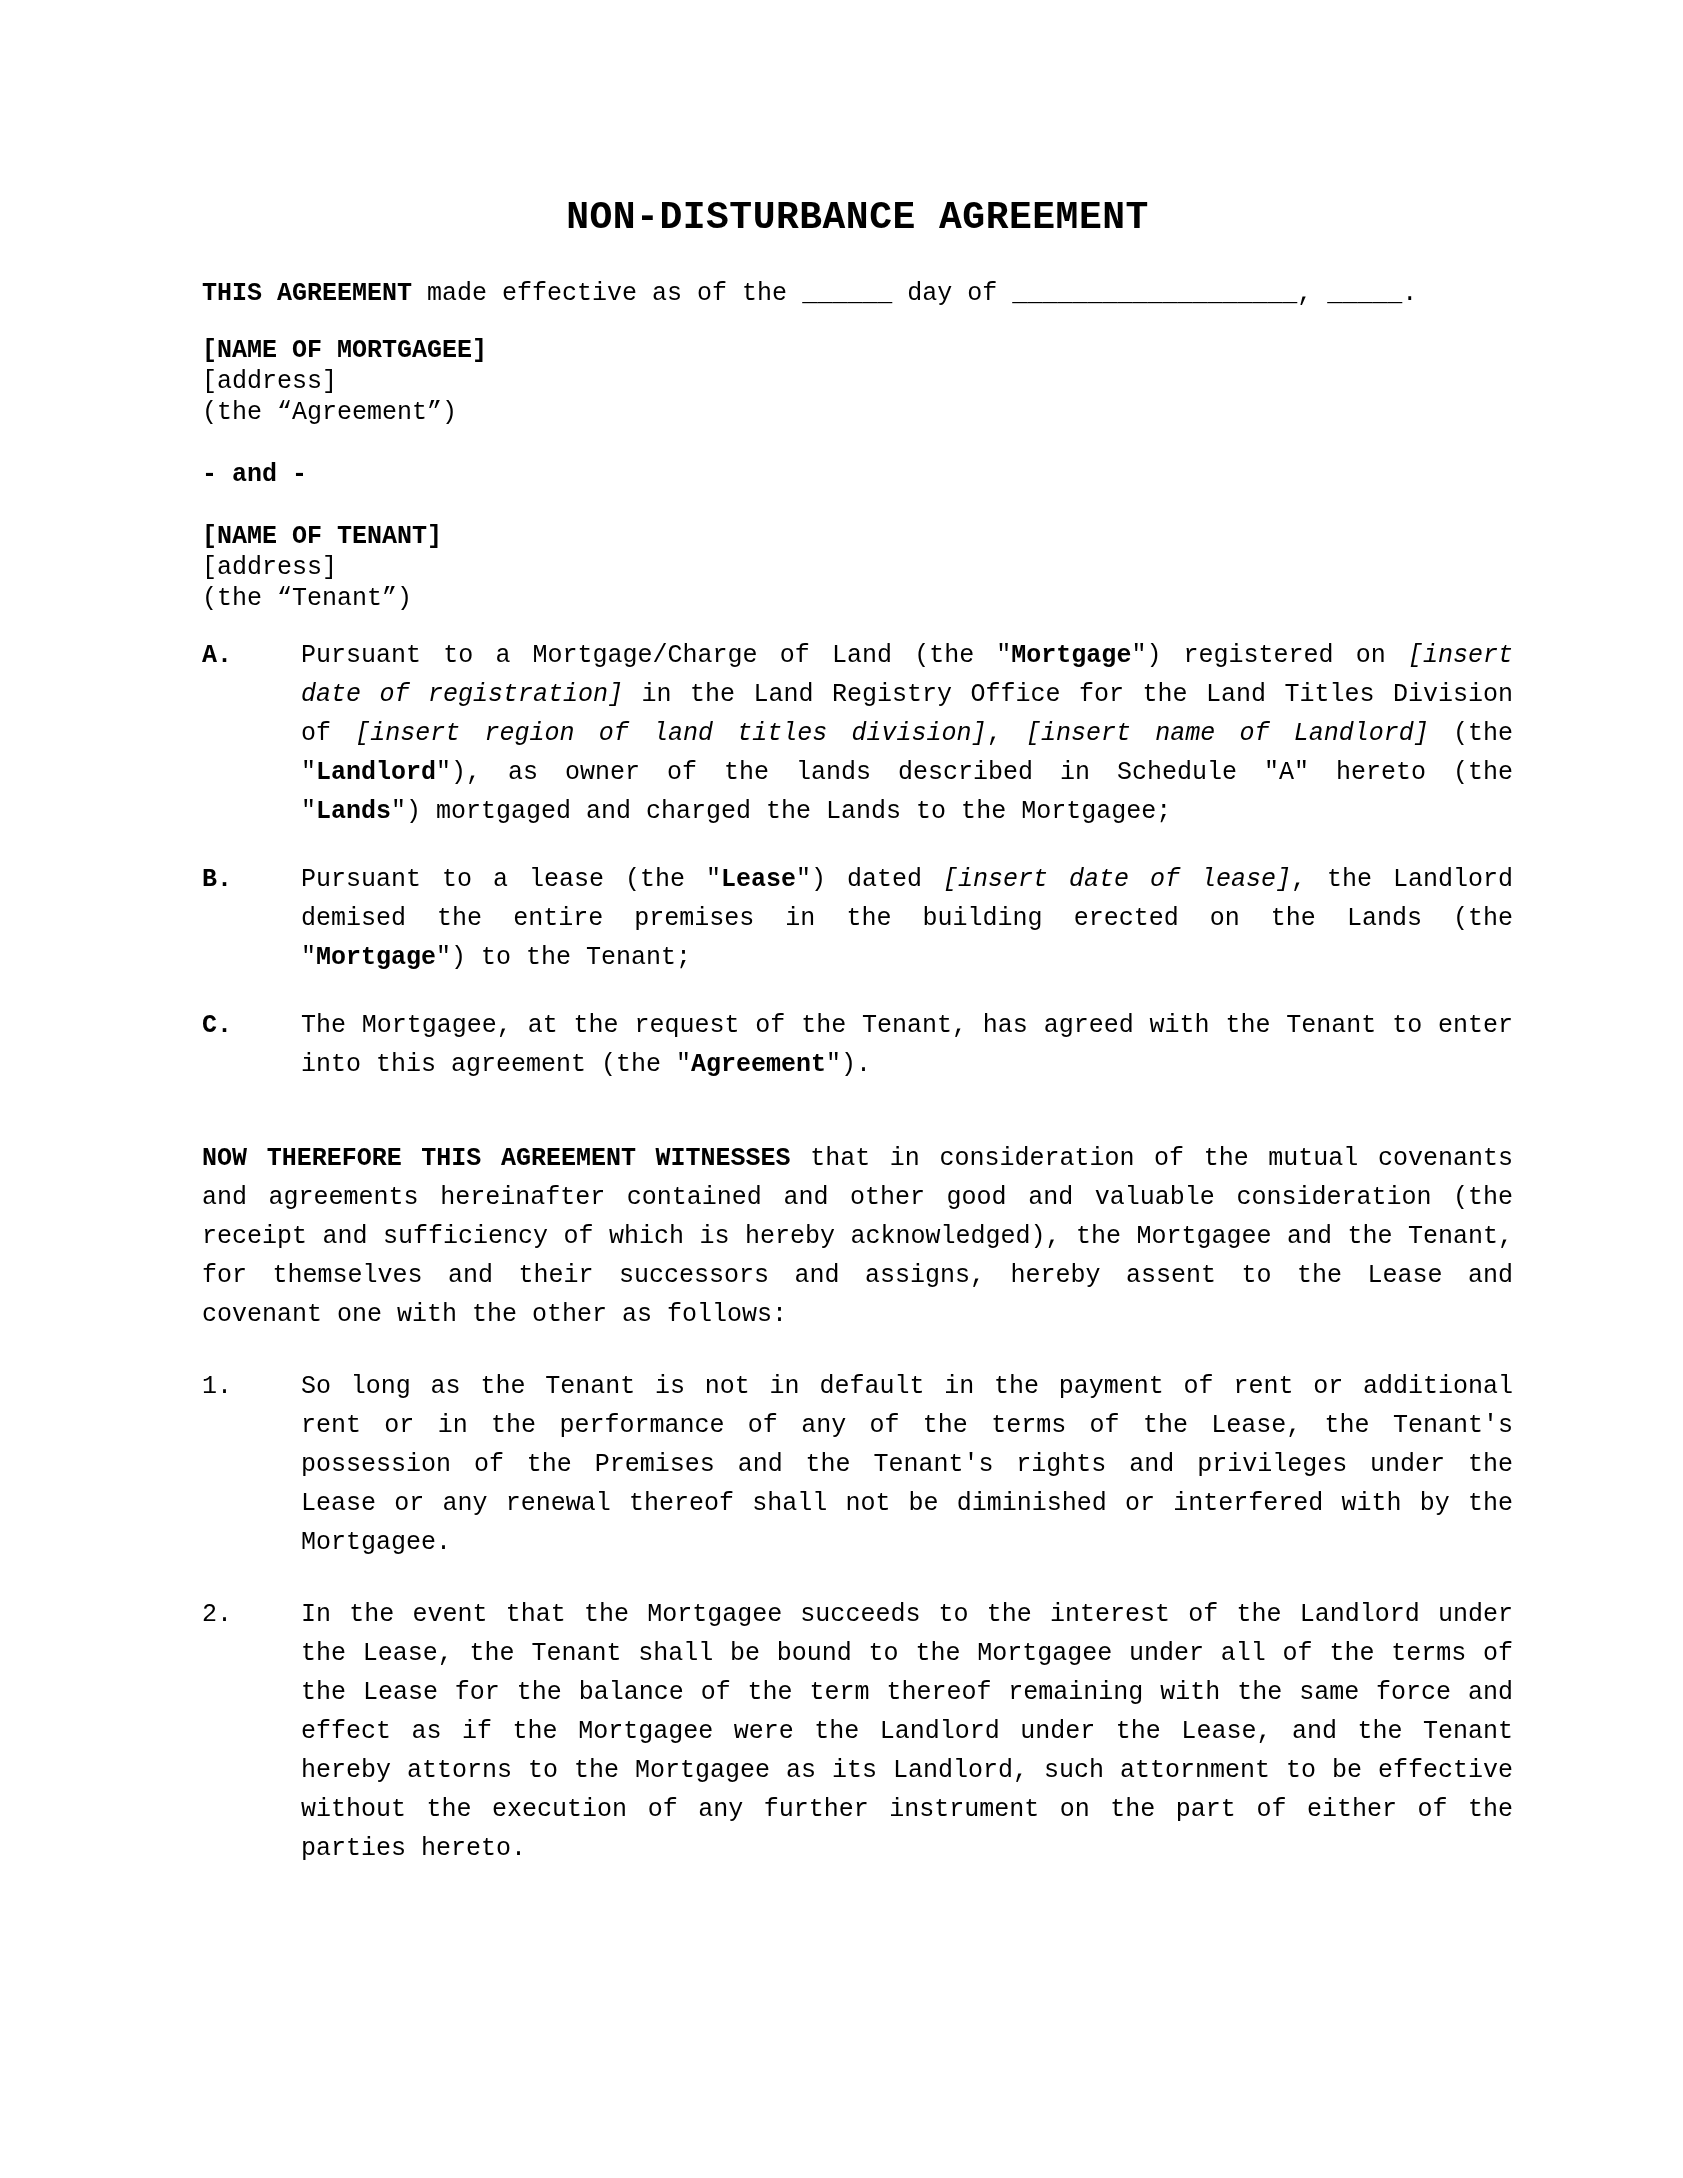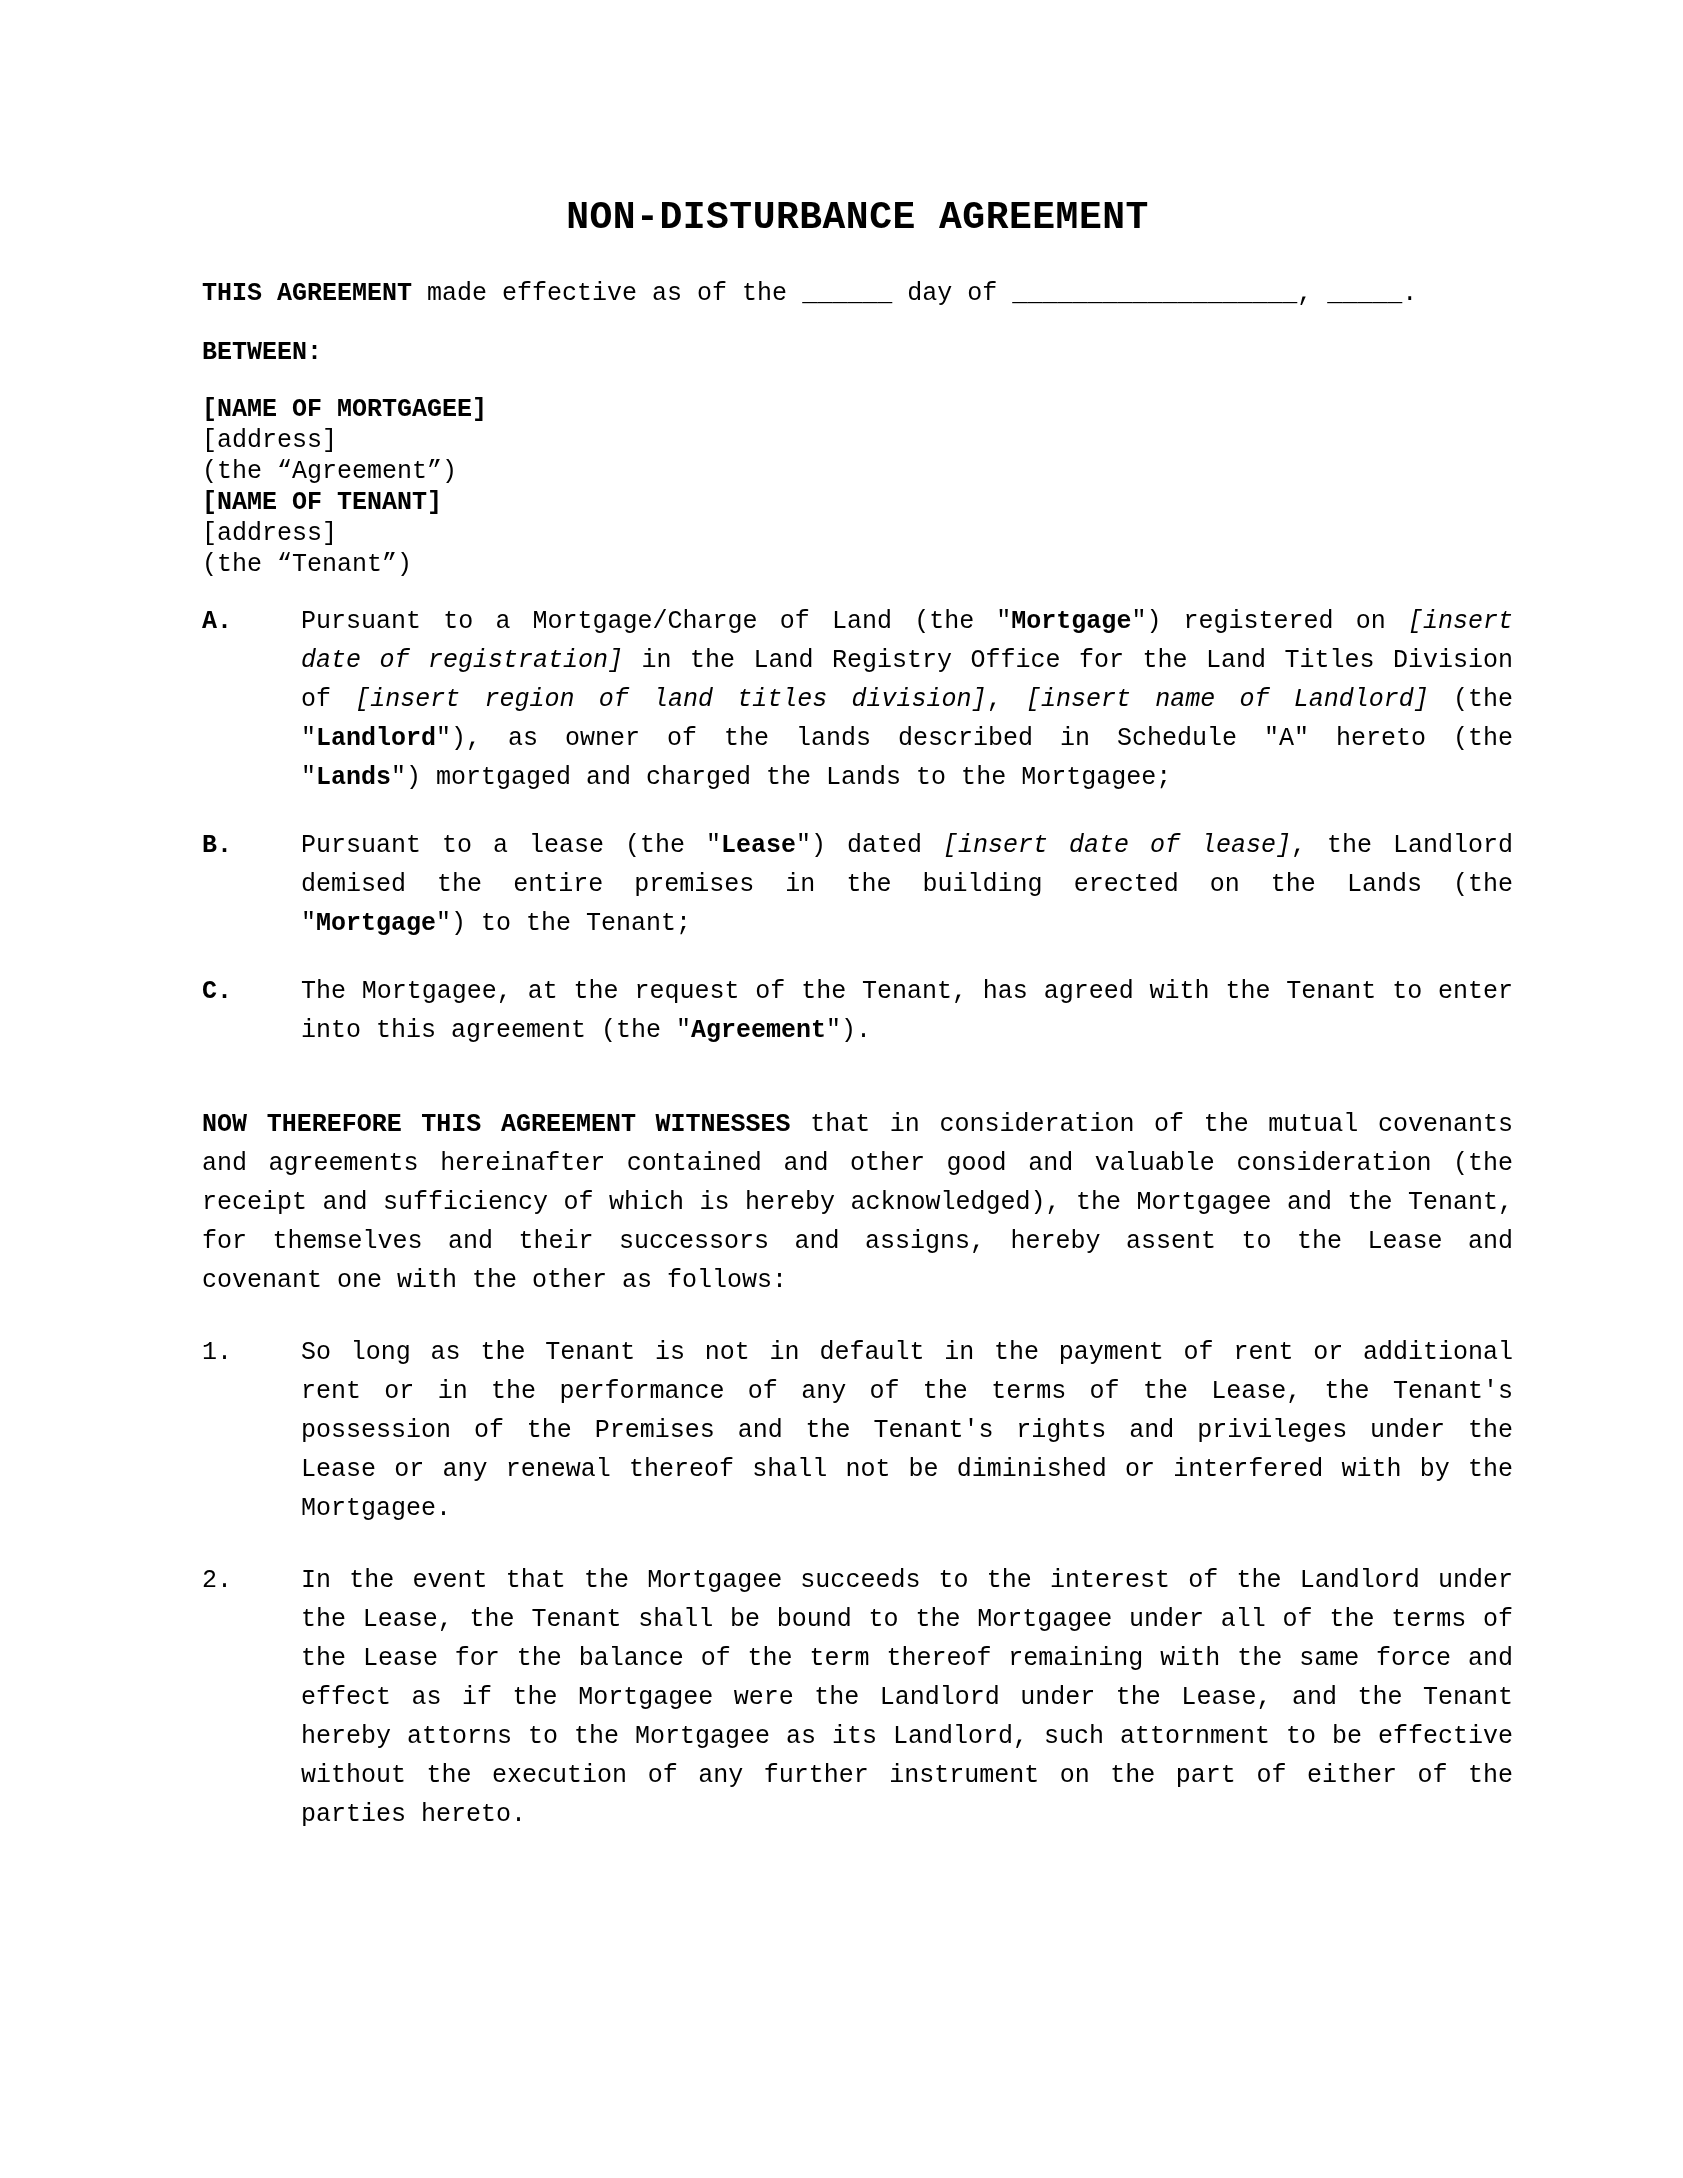--- a/index.html
+++ b/index.html
@@ -55,26 +55,26 @@
 </style>
 </head>
 <body>
 
 <div class="page">
 
   <h1 class="title">NON-DISTURBANCE AGREEMENT</h1>
 
   <p class="line intro"><span class="b">THIS AGREEMENT</span><span> made effective as of the </span><span>______</span><span> day of </span><span>___________________</span><span>, </span><span>_____</span><span>.</span></p>
 
-  <p class="heading">BETWEEN:</p>
 
   <div class="parties">
     <div class="bold">[NAME OF MORTGAGEE]</div>
     <div>[address]</div>
     <div>(the “Agreement”)</div>
+    <div class="separator">- and -</div>
     <div class="bold">[NAME OF TENANT]</div>
     <div>[address]</div>
     <div>(the “Tenant”)</div>
   </div>
 
 
   <div class="hang first">
     <div class="marker bold">A.</div>
     <div class="text"><span>Pursuant to a Mortgage/Charge of Land (the "</span><span class="b">Mortgage</span><span>") registered on </span><span class="i">[insert date of registration]</span><span> in the Land Registry Office for the Land Titles Division of </span><span class="i">[insert region of land titles division]</span><span>, </span><span class="i">[insert name of Landlord]</span><span> (the "</span><span class="b">Landlord</span><span>"), as owner of the lands described in Schedule "A" hereto (the "</span><span class="b">Lands</span><span>") mortgaged and charged the Lands to the Mortgagee;</span></div>
   </div>

